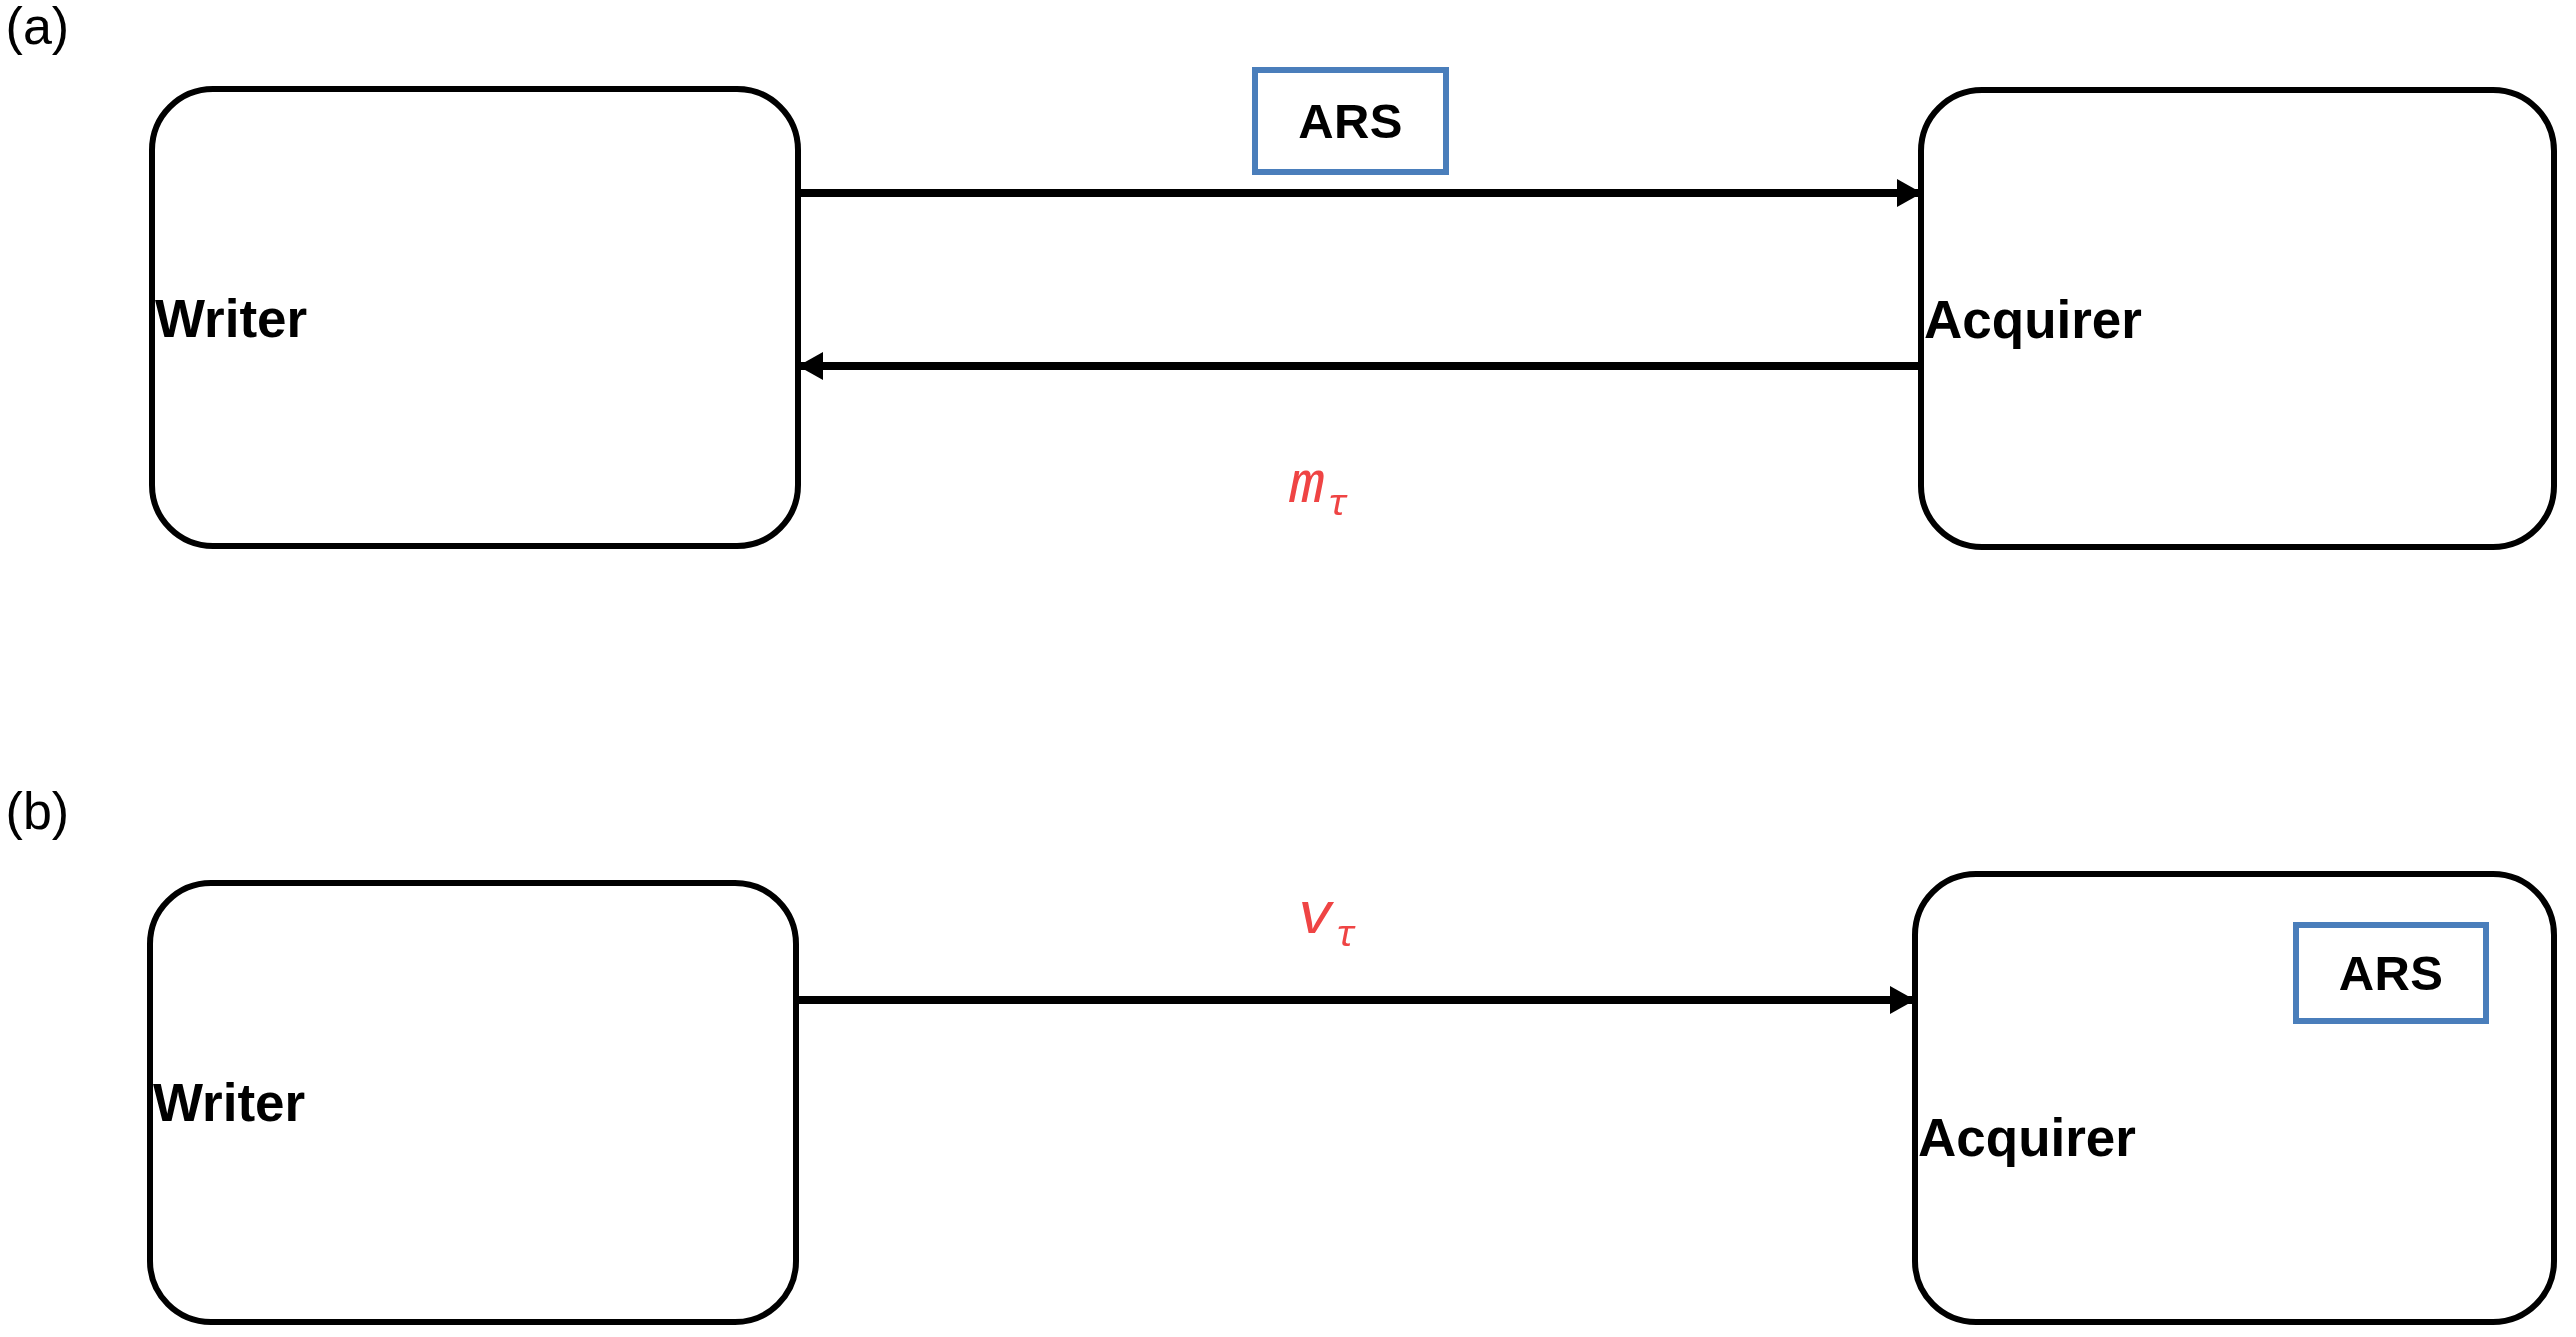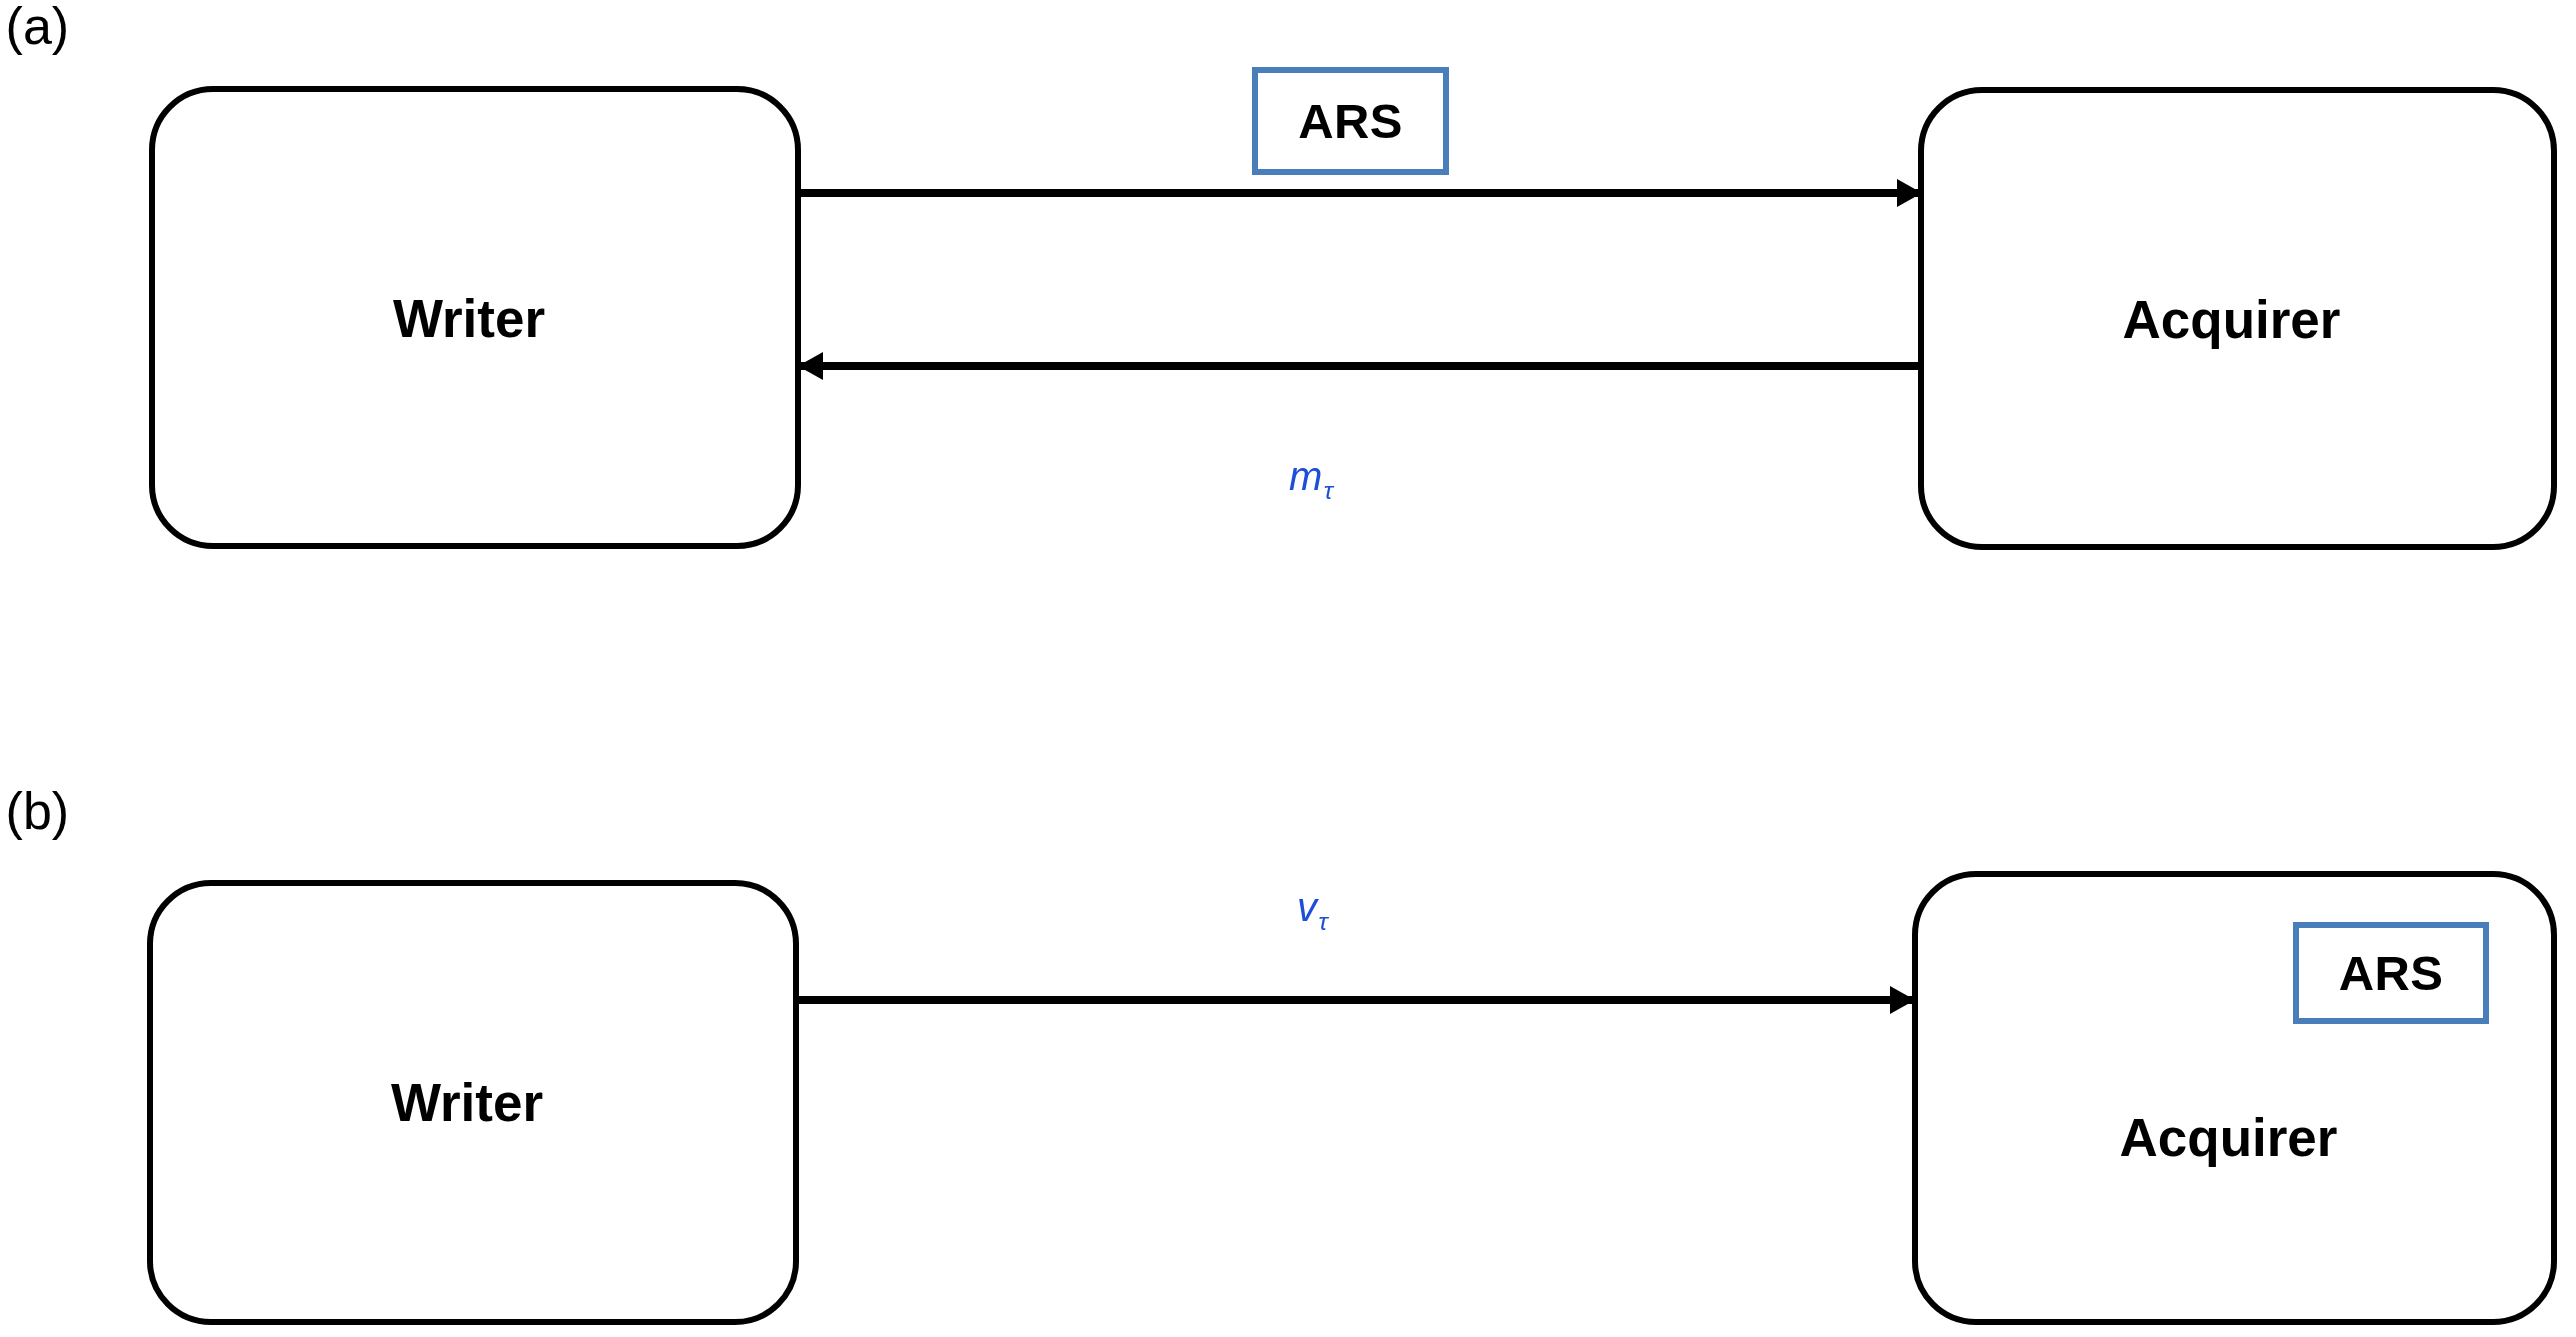--- a/index.html
+++ b/index.html
@@ -40,21 +40,20 @@
     position: absolute;
     box-sizing: border-box;
     background: #ffffff;
     border: 6.3px solid #000000;
     border-radius: 64px;
   }
   .actor-label {
     position: absolute;
     left: 0;
     right: 12px;
-    text-align: center;
     font-family: "Liberation Sans", sans-serif;
     font-weight: bold;
     font-size: 53px;
     color: #000000;
     line-height: 1;
     white-space: nowrap;
   }
 
   
   #writer-box-a   { left: 149px;  top: 86px;  width: 652px;  height: 463px; }
@@ -122,24 +121,24 @@
     letter-spacing: 0.3px;
     white-space: nowrap;
     text-align: center;
   }
   #ars-badge-a { left: 1252px; top: 67px;   width: 197px; height: 108px; }
   #ars-badge-b { left: 2293px; top: 922px; width: 196px; height: 102px; }
 
   
   .edge-math {
     position: absolute;
-    font-family: Liberation Sans, sans-serif;
+    font-family: Liberation Mono, monospace;
     font-style: italic;
-    font-size: 40px;
-    color: #1d4ed8;
+    font-size: 60px;
+    color: #ef4444;
     line-height: 1;
     white-space: nowrap;
   }
   .edge-math .sub {
     font-size: 0.62em;
     vertical-align: sub;
     font-style: italic;
     margin-left: 1.4px;
   }
   #label-m-tau { left: 1289px; top: 456px; }

